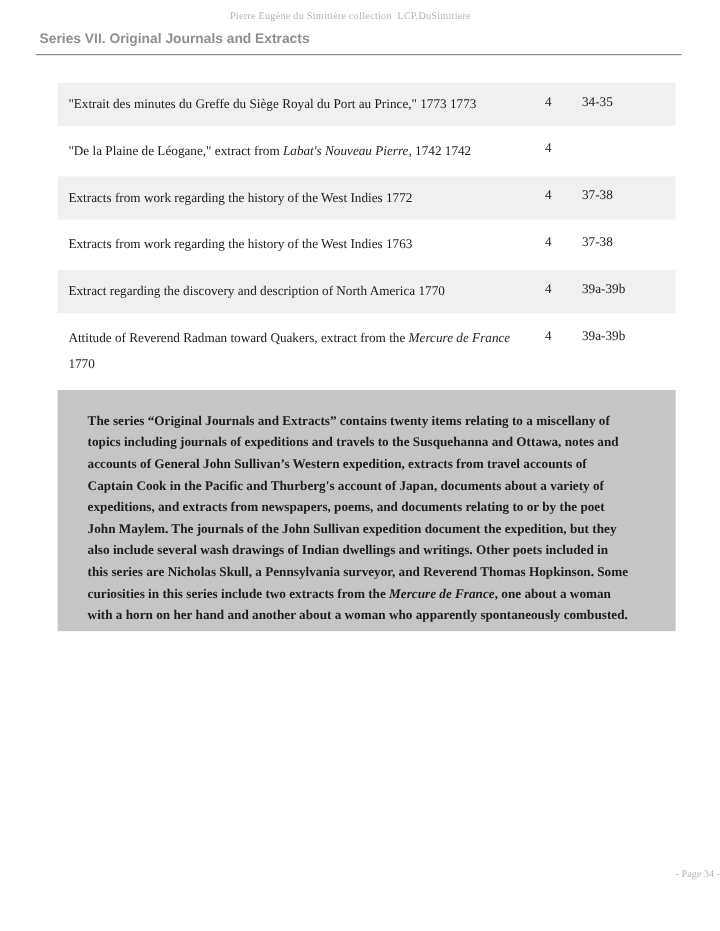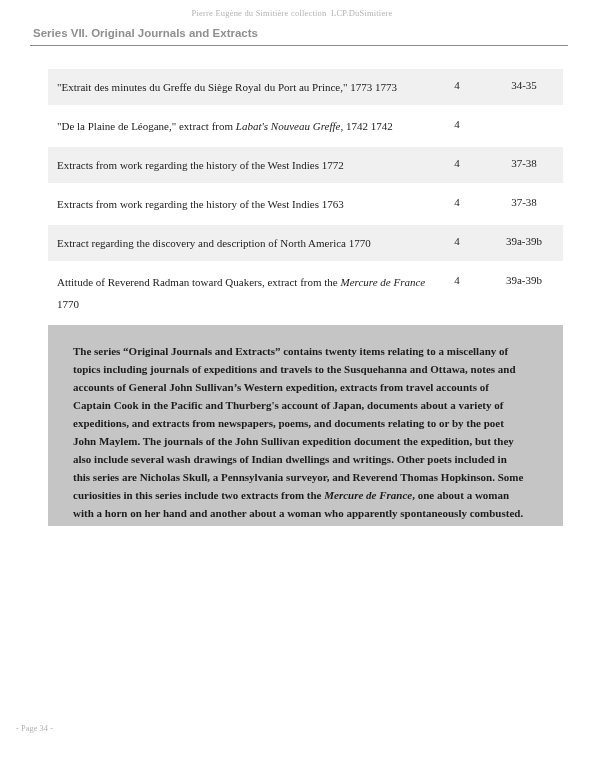--- a/index.html
+++ b/index.html
@@ -45,21 +45,21 @@
   
   .row {
     display: flex;
     margin-bottom: 3px;
     font-size: 11px;
     line-height: 22px;
   }
   .row.shaded { background: var(--row-stripe, #f0f0f0); }
   .cell.title { width: 381px; padding: 7px 0 7px 9px; }
   .cell.box   { width: 56px; text-align: center; padding-top: 5px; }
-  .cell.pages { flex: 1; text-align: center; padding-top: 5px; }
+  .cell.pages { flex: 1; padding-top: 5px; }
 
   
   .section-block {
     background: var(--section-block, #c5c5c5);
     padding: 8px 8px 4px 4px;
   }
   .section-head { display: flex; }
   .section-title {
     flex: 1;
     font-weight: bold;
@@ -86,21 +86,21 @@
     width: 452px;
     font-size: 11px;
     line-height: 18px;
     font-weight: bold;
   }
 
   
   .page-footer {
     position: absolute;
     top: 723px; left: 16px; right: 0;
-    text-align: left;
+    text-align: right;
     font-size: 8.5px;
     color: var(--muted-text, #b3b3b3);
   }
 </style>
 </head>
 <body>
 
 <div class="page">
 
   <div class="collection-header">Pierre Eugène du Simitière collection  LCP.DuSimitiere</div>
@@ -112,21 +112,21 @@
   <div class="content">
 
     <div class="entries">
   <div class="row shaded">
     <div class="cell title"><span>"Extrait des minutes du Greffe du Siège Royal du Port au Prince," 1773 1773</span></div>
     <div class="cell box">4</div>
     <div class="cell pages">34-35</div>
   </div>
 
   <div class="row">
-    <div class="cell title"><span>"De la Plaine de Léogane," extract from </span><i>Labat's Nouveau Greffe</i><span>, 1742 1742</span></div>
+    <div class="cell title"><span>"De la Plaine de Léogane," extract from </span><i>Labat's Nouveau Pierre</i><span>, 1742 1742</span></div>
     <div class="cell box">4</div>
   </div>
 
   <div class="row shaded">
     <div class="cell title"><span>Extracts from work regarding the history of the West Indies 1772</span></div>
     <div class="cell box">4</div>
     <div class="cell pages">37-38</div>
   </div>
 
   <div class="row">

